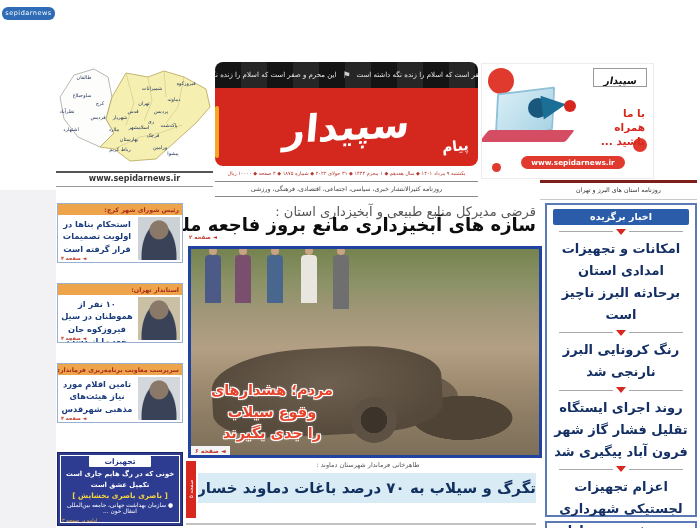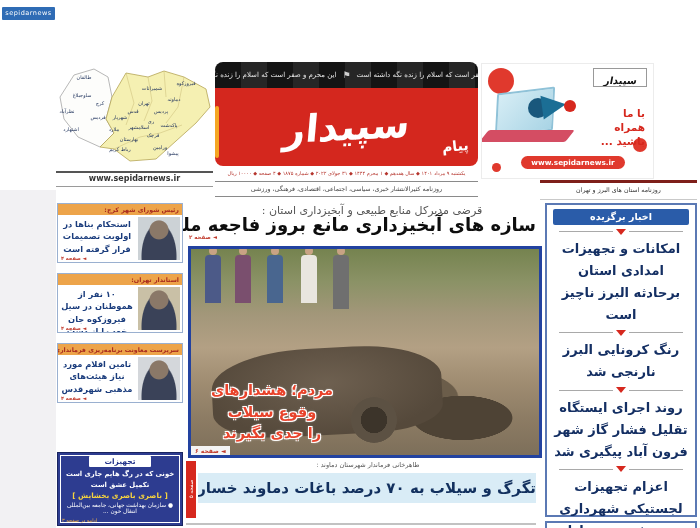--- a/index.html
+++ b/index.html
@@ -2,21 +2,21 @@
 <html lang="fa" dir="rtl"><head>
 <meta charset="utf-8">
 <style>
   html,body{margin:0;padding:0;background:#fff;}
   body{font-family:"DejaVu Sans",sans-serif;}
   #canvas{position:relative;width:700px;height:528px;background:#ffffff;overflow:hidden;direction:rtl;}
   .abs{position:absolute;}
 
   
   .badge{left:2px;top:7px;width:53px;height:13px;background:#2f6cb5;color:#fff;
-         font-size:6.5px;line-height:13px;text-align:center;letter-spacing:.5px;border-radius:1px;direction:ltr;}
+         font-size:6.5px;line-height:13px;text-align:center;letter-spacing:.5px;border-radius:6px;direction:ltr;}
 
   
   .gray-margin{left:0;top:190px;width:56px;height:338px;background:#f2f1f3;}
 
   
   .map{left:56px;top:63px;width:157px;height:106px;}
   .map svg{display:block;}
   .map-url{left:56px;top:171px;width:157px;height:13px;border-top:2px solid #555;border-bottom:1px solid #9a9a9a;
            font-size:8px;font-weight:bold;color:#333;text-align:center;line-height:12px;direction:ltr;}
 
@@ -64,21 +64,21 @@
   .sb-header{background:#2a5ca9;color:#fff;font-size:9.5px;font-weight:bold;text-align:center;
              height:16px;line-height:16px;margin:1px 2px 2px;border-radius:2px;}
   .sb-item{font-size:13px;font-weight:bold;color:#142f63;text-align:center;line-height:1.7;padding:1px 2px;}
   .sb-div{display:flex;align-items:center;justify-content:center;height:9px;margin:1px 8px;}
   .sb-div .ln{flex:1;height:1px;background:#a9a9a9;}
   .sb-div .tri{width:0;height:0;border-left:5px solid transparent;border-right:5px solid transparent;
                border-top:6px solid #d6281e;margin:0 3px;}
   .sidebar-stub{left:545px;top:521px;width:152px;height:7px;border:2px solid #5b79b4;border-bottom:none;box-sizing:border-box;}
 
   
-  .lead-kicker{left:199px;top:204px;width:346px;height:11px;font-size:11px;color:#555;text-align:center;}
+  .lead-kicker{left:190px;top:204px;width:346px;height:11px;font-size:13px;color:#555;}
   .lead-headline{left:188px;top:214px;width:348px;font-size:18px;font-weight:bold;color:#0d0d0d;
                  text-align:center;white-space:nowrap;letter-spacing:-.3px;}
   .lead-ref{left:189px;top:234px;font-size:5.5px;color:#c0392b;font-weight:bold;}
 
   .photo{left:188px;top:246px;width:348px;height:206px;border:3px solid #2242a0;box-sizing:content-box;overflow:hidden;background:#9c8a70;}
   .scene{position:absolute;inset:0;
     background:
       radial-gradient(90px 40px at 78% 82%, #4e4335 55%, transparent 56%),
       radial-gradient(150px 60px at 55% 72%, #6b5d4a 50%, transparent 51%),
       linear-gradient(180deg,#75834f 0%,#8b9266 16%,#a3977a 32%,#b3a084 48%,#a08d72 64%,#8d7c64 82%,#7d6f5a 100%);}
@@ -101,21 +101,21 @@
   .b-kicker{left:200px;top:461px;width:336px;height:10px;font-size:6.5px;color:#555;text-align:center;}
   .b-band{left:198px;top:473px;width:338px;height:30px;background:#d9ecf6;color:#12305e;font-weight:bold;
           font-size:15px;text-align:center;line-height:30px;white-space:nowrap;overflow:hidden;}
   .b-strip{left:186px;top:461px;width:10px;height:57px;background:#d6281e;overflow:hidden;}
   .b-strip span{position:absolute;left:-22px;top:25px;width:54px;transform:rotate(-90deg);color:#fff;
                 font-size:5.5px;text-align:center;white-space:nowrap;}
   .b-line{left:186px;top:523px;width:350px;height:2px;background:#c2c2c2;}
 
   
   .stories{left:57px;top:203px;width:126px;}
-  .card{border:1px solid #9ab0d0;background:#fff;height:60px;margin-bottom:10px;position:relative;box-sizing:border-box;overflow:hidden;}
+  .card{border:1px solid #9ab0d0;background:#fff;height:60px;margin-bottom:20px;position:relative;box-sizing:border-box;overflow:hidden;}
   .card-head{height:11px;background:#eda44a;color:#a92a1d;font-size:6.3px;font-weight:bold;line-height:11px;
              padding:0 3px;white-space:nowrap;overflow:hidden;}
   .card-body{display:flex;flex-direction:row;height:47px;direction:rtl;}
   .card-title{flex:1;font-size:8.3px;font-weight:bold;color:#1b3d7d;text-align:center;padding:3px 2px 0;line-height:1.5;}
   .portrait{width:42px;height:43px;margin:2px;flex:none;
             background-color:#cfc6b8;
             background-image:radial-gradient(circle at 50% 30%,#8a7868 9px,transparent 10px),
                              radial-gradient(ellipse at 50% 92%,#3a4258 17px,transparent 18px);}
   .p1{background-color:#ccd2d6;} .p2{background-color:#d8cfc6;} .p3{background-color:#c9c0a6;} .p4{background-color:#d4d7db;}
   .card-ref{position:absolute;left:3px;bottom:1px;font-size:5px;color:#c0392b;font-weight:bold;}

